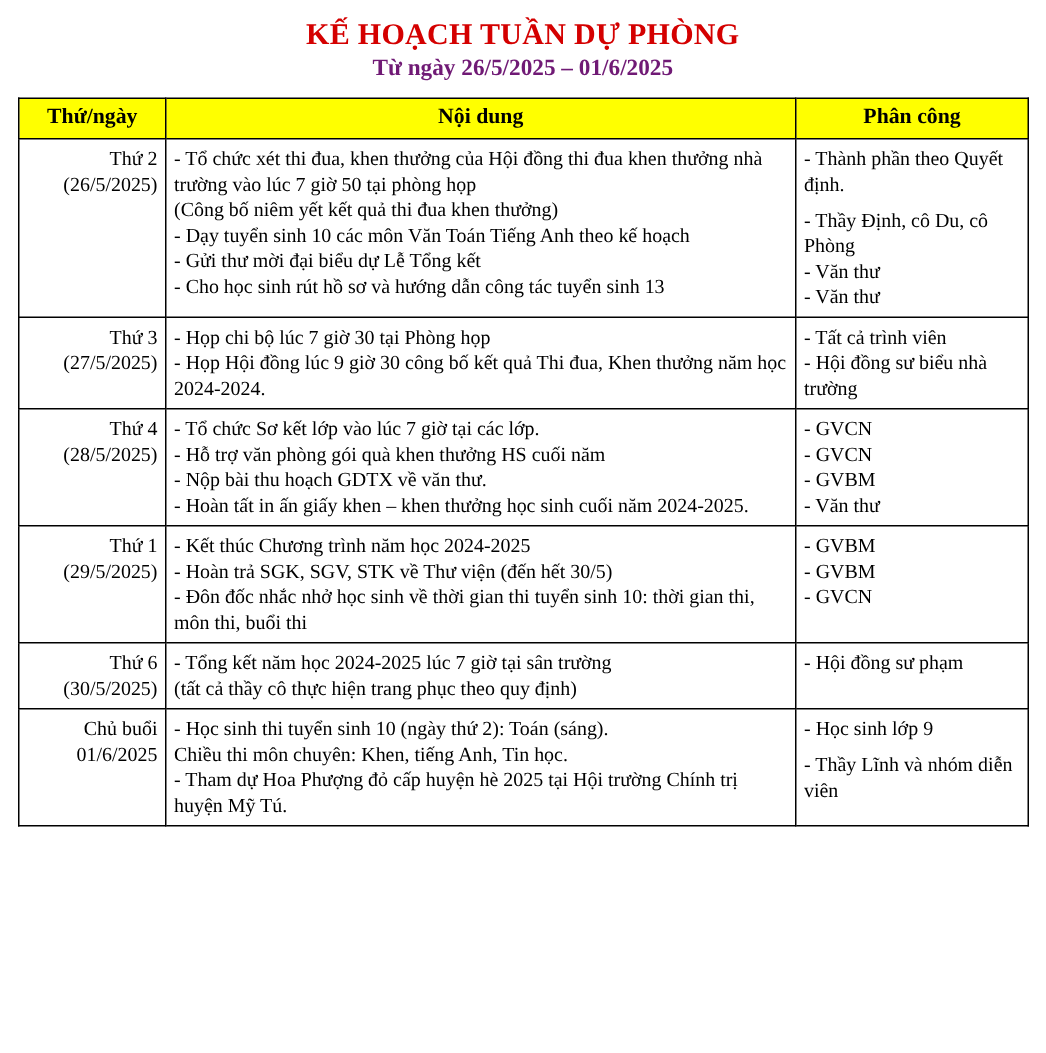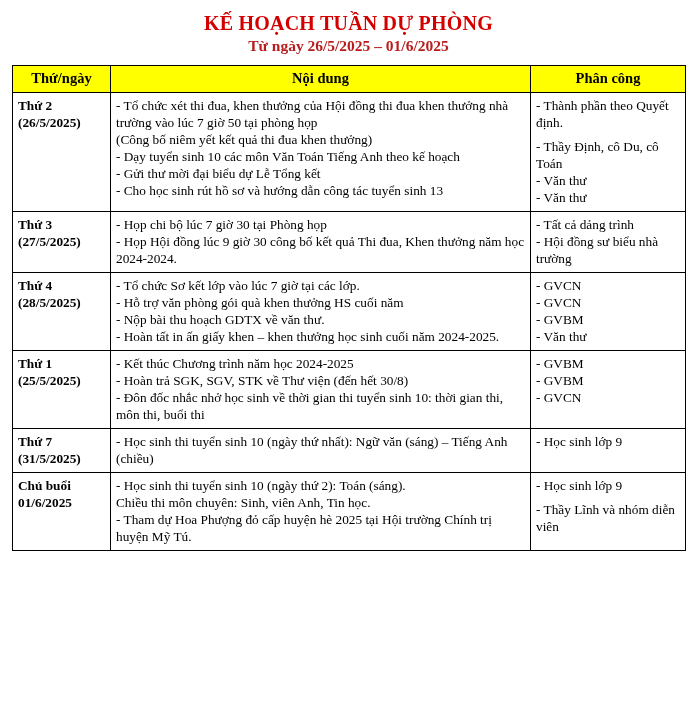--- a/index.html
+++ b/index.html
@@ -24,21 +24,21 @@
     text-align: center;
     color: #d40000;
     font-weight: bold;
     font-size: 20px;
     letter-spacing: 0.2px;
     margin: 4px 0 2px 0;
     font-family: "Liberation Serif", serif;
   }
   .doc-subtitle {
     text-align: center;
-    color: #b91c1c;
+    color: #701a75;
     font-weight: bold;
     font-size: 15.5px;
     margin: 0 0 10px 0;
     font-family: "Liberation Serif", serif;
   }
   table.plan {
     border-collapse: collapse;
     width: 673px;
     margin: 0 auto;
     table-layout: fixed;
@@ -56,23 +56,22 @@
     font-weight: bold;
     text-align: center;
     font-size: 14.5px;
     padding: 3px 4px 4px 4px;
     vertical-align: middle;
   }
   col.c-day { width: 98px; }
   col.c-content { width: 420px; }
   col.c-assign { width: 155px; }
   td.day {
-    text-align: left;
+    text-align: right;
     vertical-align: middle;
-    font-weight: bold;
   }
   td.day .d-line {
     display: block;
   }
   td.content .line, td.assign .line {
     display: block;
   }
   td.content .line {
     text-indent: 0;
   }
@@ -112,37 +111,37 @@
         <td class="content">
           <span class="line">- Tổ chức xét thi đua, khen thưởng của Hội đồng thi đua khen thưởng nhà trường vào lúc 7 giờ 50 tại phòng họp</span>
           <span class="line">(Công bố niêm yết kết quả thi đua khen thưởng)</span>
           <span class="line">- Dạy tuyển sinh 10 các môn Văn Toán Tiếng Anh theo kế hoạch</span>
           <span class="line">- Gửi thư mời đại biểu dự Lễ Tổng kết</span>
           <span class="line">- Cho học sinh rút hồ sơ và hướng dẫn công tác tuyển sinh 13</span>
         </td>
         <td class="assign">
           <span class="line">- Thành phần theo Quyết định.</span>
           <span class="spacer-line"></span>
-          <span class="line">- Thầy Định, cô Du, cô Toán</span>
+          <span class="line">- Thầy Định, cô Du, cô Phòng</span>
           <span class="line">- Văn thư</span>
           <span class="line">- Văn thư</span>
         </td>
       </tr>
 
       <tr>
         <td class="day">
           <span class="d-line">Thứ 3</span>
           <span class="d-line">(27/5/2025)</span>
         </td>
         <td class="content">
           <span class="line">- Họp chi bộ lúc 7 giờ 30 tại Phòng họp</span>
           <span class="line">- Họp Hội đồng lúc 9 giờ 30 công bố kết quả Thi đua, Khen thưởng năm học 2024-2024.</span>
         </td>
         <td class="assign">
-          <span class="line">- Tất cả dảng trình</span>
+          <span class="line">- Tất cả trình viên</span>
           <span class="line">- Hội đồng sư biểu nhà trường</span>
         </td>
       </tr>
 
       <tr>
         <td class="day">
           <span class="d-line">Thứ 4</span>
           <span class="d-line">(28/5/2025)</span>
         </td>
         <td class="content">
@@ -155,56 +154,57 @@
           <span class="line">- GVCN</span>
           <span class="line">- GVCN</span>
           <span class="line">- GVBM</span>
           <span class="line">- Văn thư</span>
         </td>
       </tr>
 
       <tr>
         <td class="day">
           <span class="d-line">Thứ 1</span>
-          <span class="d-line">(25/5/2025)</span>
+          <span class="d-line">(29/5/2025)</span>
         </td>
         <td class="content">
           <span class="line">- Kết thúc Chương trình năm học 2024-2025</span>
-          <span class="line">- Hoàn trả SGK, SGV, STK về Thư viện (đến hết 30/8)</span>
+          <span class="line">- Hoàn trả SGK, SGV, STK về Thư viện (đến hết 30/5)</span>
           <span class="line">- Đôn đốc nhắc nhở học sinh về thời gian thi tuyển sinh 10: thời gian thi, môn thi, buổi thi</span>
         </td>
         <td class="assign">
           <span class="line">- GVBM</span>
           <span class="line">- GVBM</span>
           <span class="line">- GVCN</span>
         </td>
       </tr>
 
-
-      <tr>
-        <td class="day">
-          <span class="d-line">Thứ 7</span>
-          <span class="d-line">(31/5/2025)</span>
-        </td>
-        <td class="content">
-          <span class="line">- Học sinh thi tuyển sinh 10 (ngày thứ nhất): Ngữ văn (sáng)  – Tiếng Anh (chiều)</span>
-        </td>
-        <td class="assign">
-          <span class="line">- Học sinh lớp 9</span>
-        </td>
-      </tr>
+      <tr>
+        <td class="day">
+          <span class="d-line">Thứ 6</span>
+          <span class="d-line">(30/5/2025)</span>
+        </td>
+        <td class="content">
+          <span class="line">- Tổng kết năm học 2024-2025 lúc 7 giờ tại sân trường</span>
+          <span class="line">(tất cả thầy cô thực hiện trang phục theo quy định)</span>
+        </td>
+        <td class="assign">
+          <span class="line">- Hội đồng sư phạm</span>
+        </td>
+      </tr>
+
 
       <tr>
         <td class="day">
           <span class="d-line">Chủ buổi</span>
           <span class="d-line">01/6/2025</span>
         </td>
         <td class="content">
           <span class="line">- Học sinh thi tuyển sinh 10 (ngày thứ 2): Toán (sáng).</span>
-          <span class="line">Chiều thi môn chuyên: Sinh, viên Anh, Tin học.</span>
+          <span class="line">Chiều thi môn chuyên: Khen, tiếng Anh, Tin học.</span>
           <span class="line">- Tham dự Hoa Phượng đỏ cấp huyện hè 2025 tại Hội trường Chính trị huyện Mỹ Tú.</span>
         </td>
         <td class="assign">
           <span class="line">- Học sinh lớp 9</span>
           <span class="spacer-line"></span>
           <span class="line">- Thầy Lĩnh và nhóm diễn viên</span>
         </td>
       </tr>
 
     </tbody>

